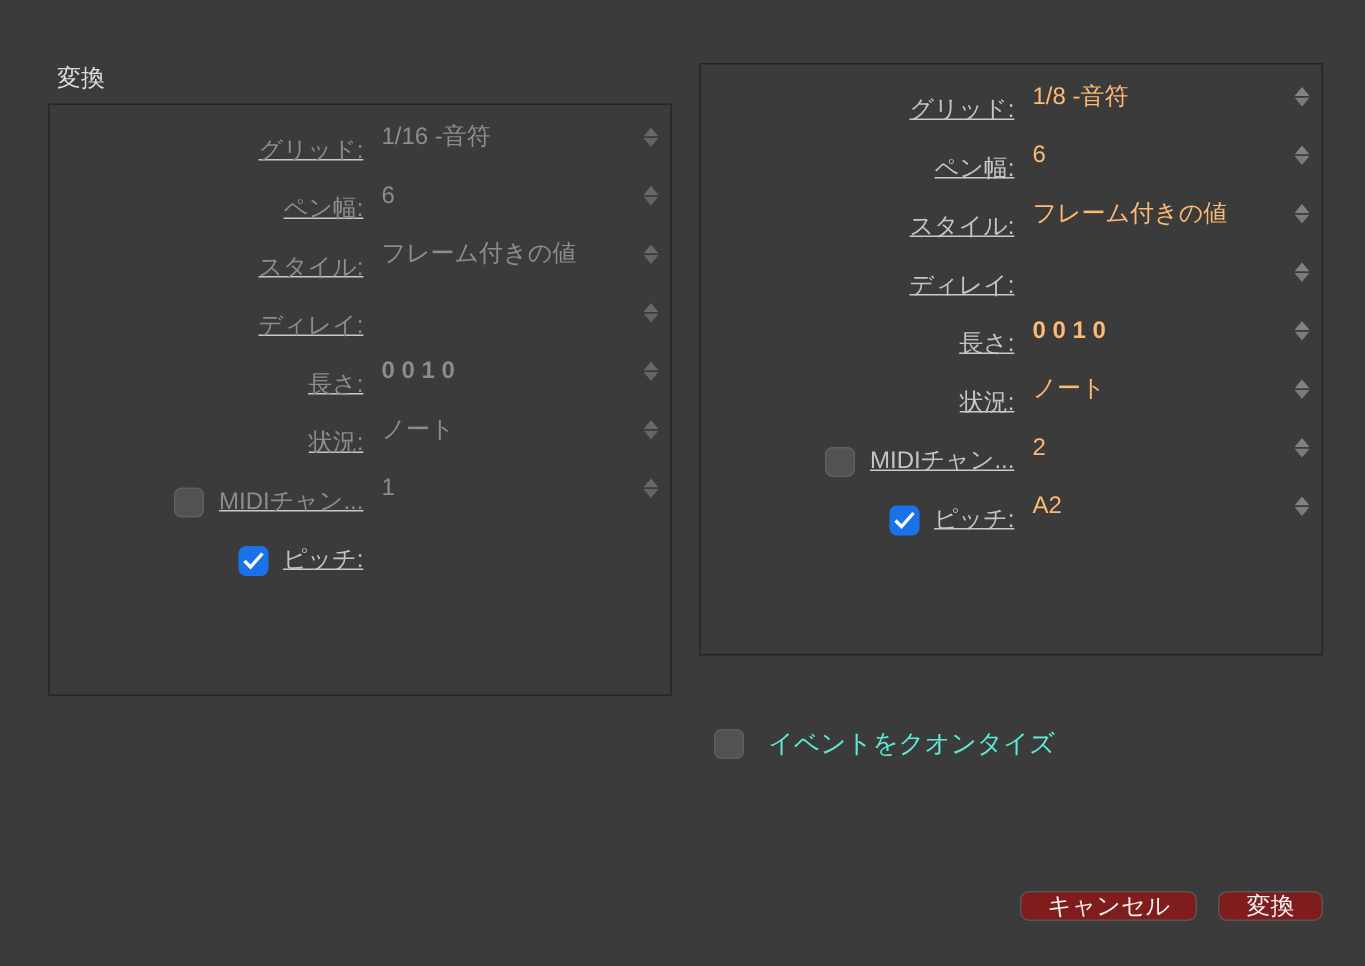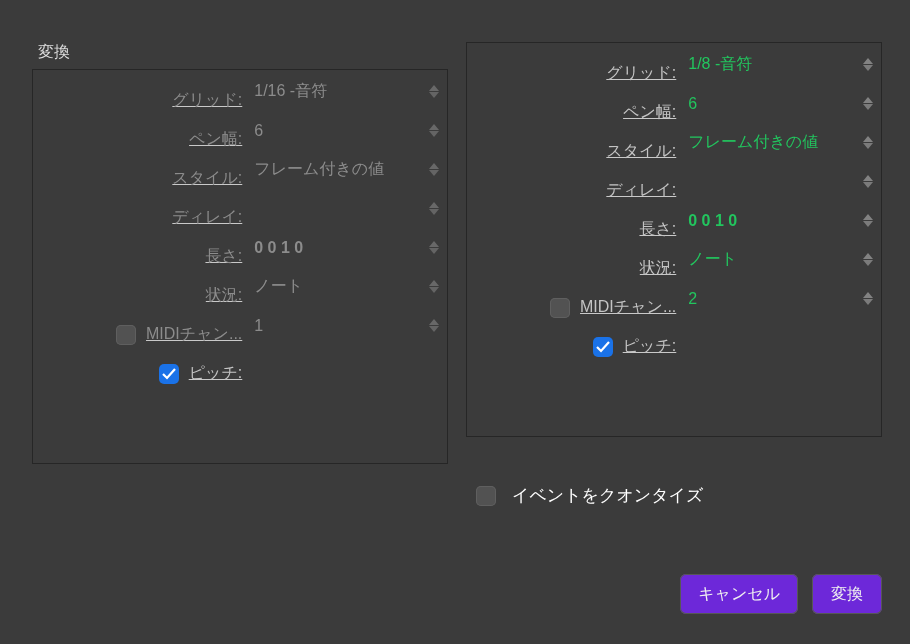--- a/index.html
+++ b/index.html
@@ -60,21 +60,21 @@
       display: flex;
       align-items: center;
       justify-content: space-between;
       padding: 0 6px 0 6px;
       height: 100%;
       border-left: 0;
       text-align: right;
     }
     .value-text {
       font-size: 16px;
-      color: #22c55e;
+      color: #fdba74;
       white-space: nowrap;
     }
     .segmented { letter-spacing: 0px; font-weight: bold; }
     .stepper {
       width: 14px;
       height: 24px;
       display: flex;
       flex-direction: column;
       justify-content: center;
       align-items: center;
@@ -98,36 +98,36 @@
       display: flex; align-items: center; justify-content: center;
     }
     .checkbox.on svg { display: block; }
 
     .quantize-row {
       display: flex;
       align-items: center;
       gap: 14px;
       margin: 20px 0 0 476px;
     }
-    .quantize-label { font-size: 17px; color: #ffffff; }
+    .quantize-label { font-size: 17px; color: #5eead4; }
 
     .buttons {
       position: absolute;
       right: 28px;
       bottom: 30px;
       display: flex;
       gap: 14px;
     }
     .btn {
-      height: 40px;
+      height: 20px;
       min-width: 70px;
       padding: 0 18px;
       border: none;
       border-radius: 6px;
-      background: #6d28d9;
+      background: #7f1d1d;
       color: #f0f0f0;
       font-size: 16px;
       font-family: inherit;
       cursor: pointer;
       box-shadow: 0 0 0 1px #575757 inset;
     }
     .btn.cancel { min-width: 115px; }
   </style>
 </head>
 <body>
@@ -378,20 +378,31 @@
         </div>
         <div class="row">
           <div class="label-cell">
             <div class="checkbox on">
               <svg width="14" height="12" viewBox="0 0 14 12">
                 <polyline points="1,6 5,10 13,1" fill="none" stroke="#fff" stroke-width="2.2"></polyline>
               </svg>
             </div>
             <span class="label-text">ピッチ:</span>
           </div>
+          <div class="value-cell">
+            <span class="value-text">A2</span>
+            <div class="stepper">
+              <svg width="10" height="6">
+                <polygon points="5,0 10,6 0,6" fill="#bdbdbd"></polygon>
+              </svg>
+              <svg class="d" width="10" height="6">
+                <polygon points="0,0 10,0 5,6" fill="#bdbdbd"></polygon>
+              </svg>
+            </div>
+          </div>
         </div>
       </div>
   </div>
 </div>
 
 <div class="quantize-row">
   <div class="checkbox off"></div>
   <div class="quantize-label">イベントをクオンタイズ</div>
 </div>
 

